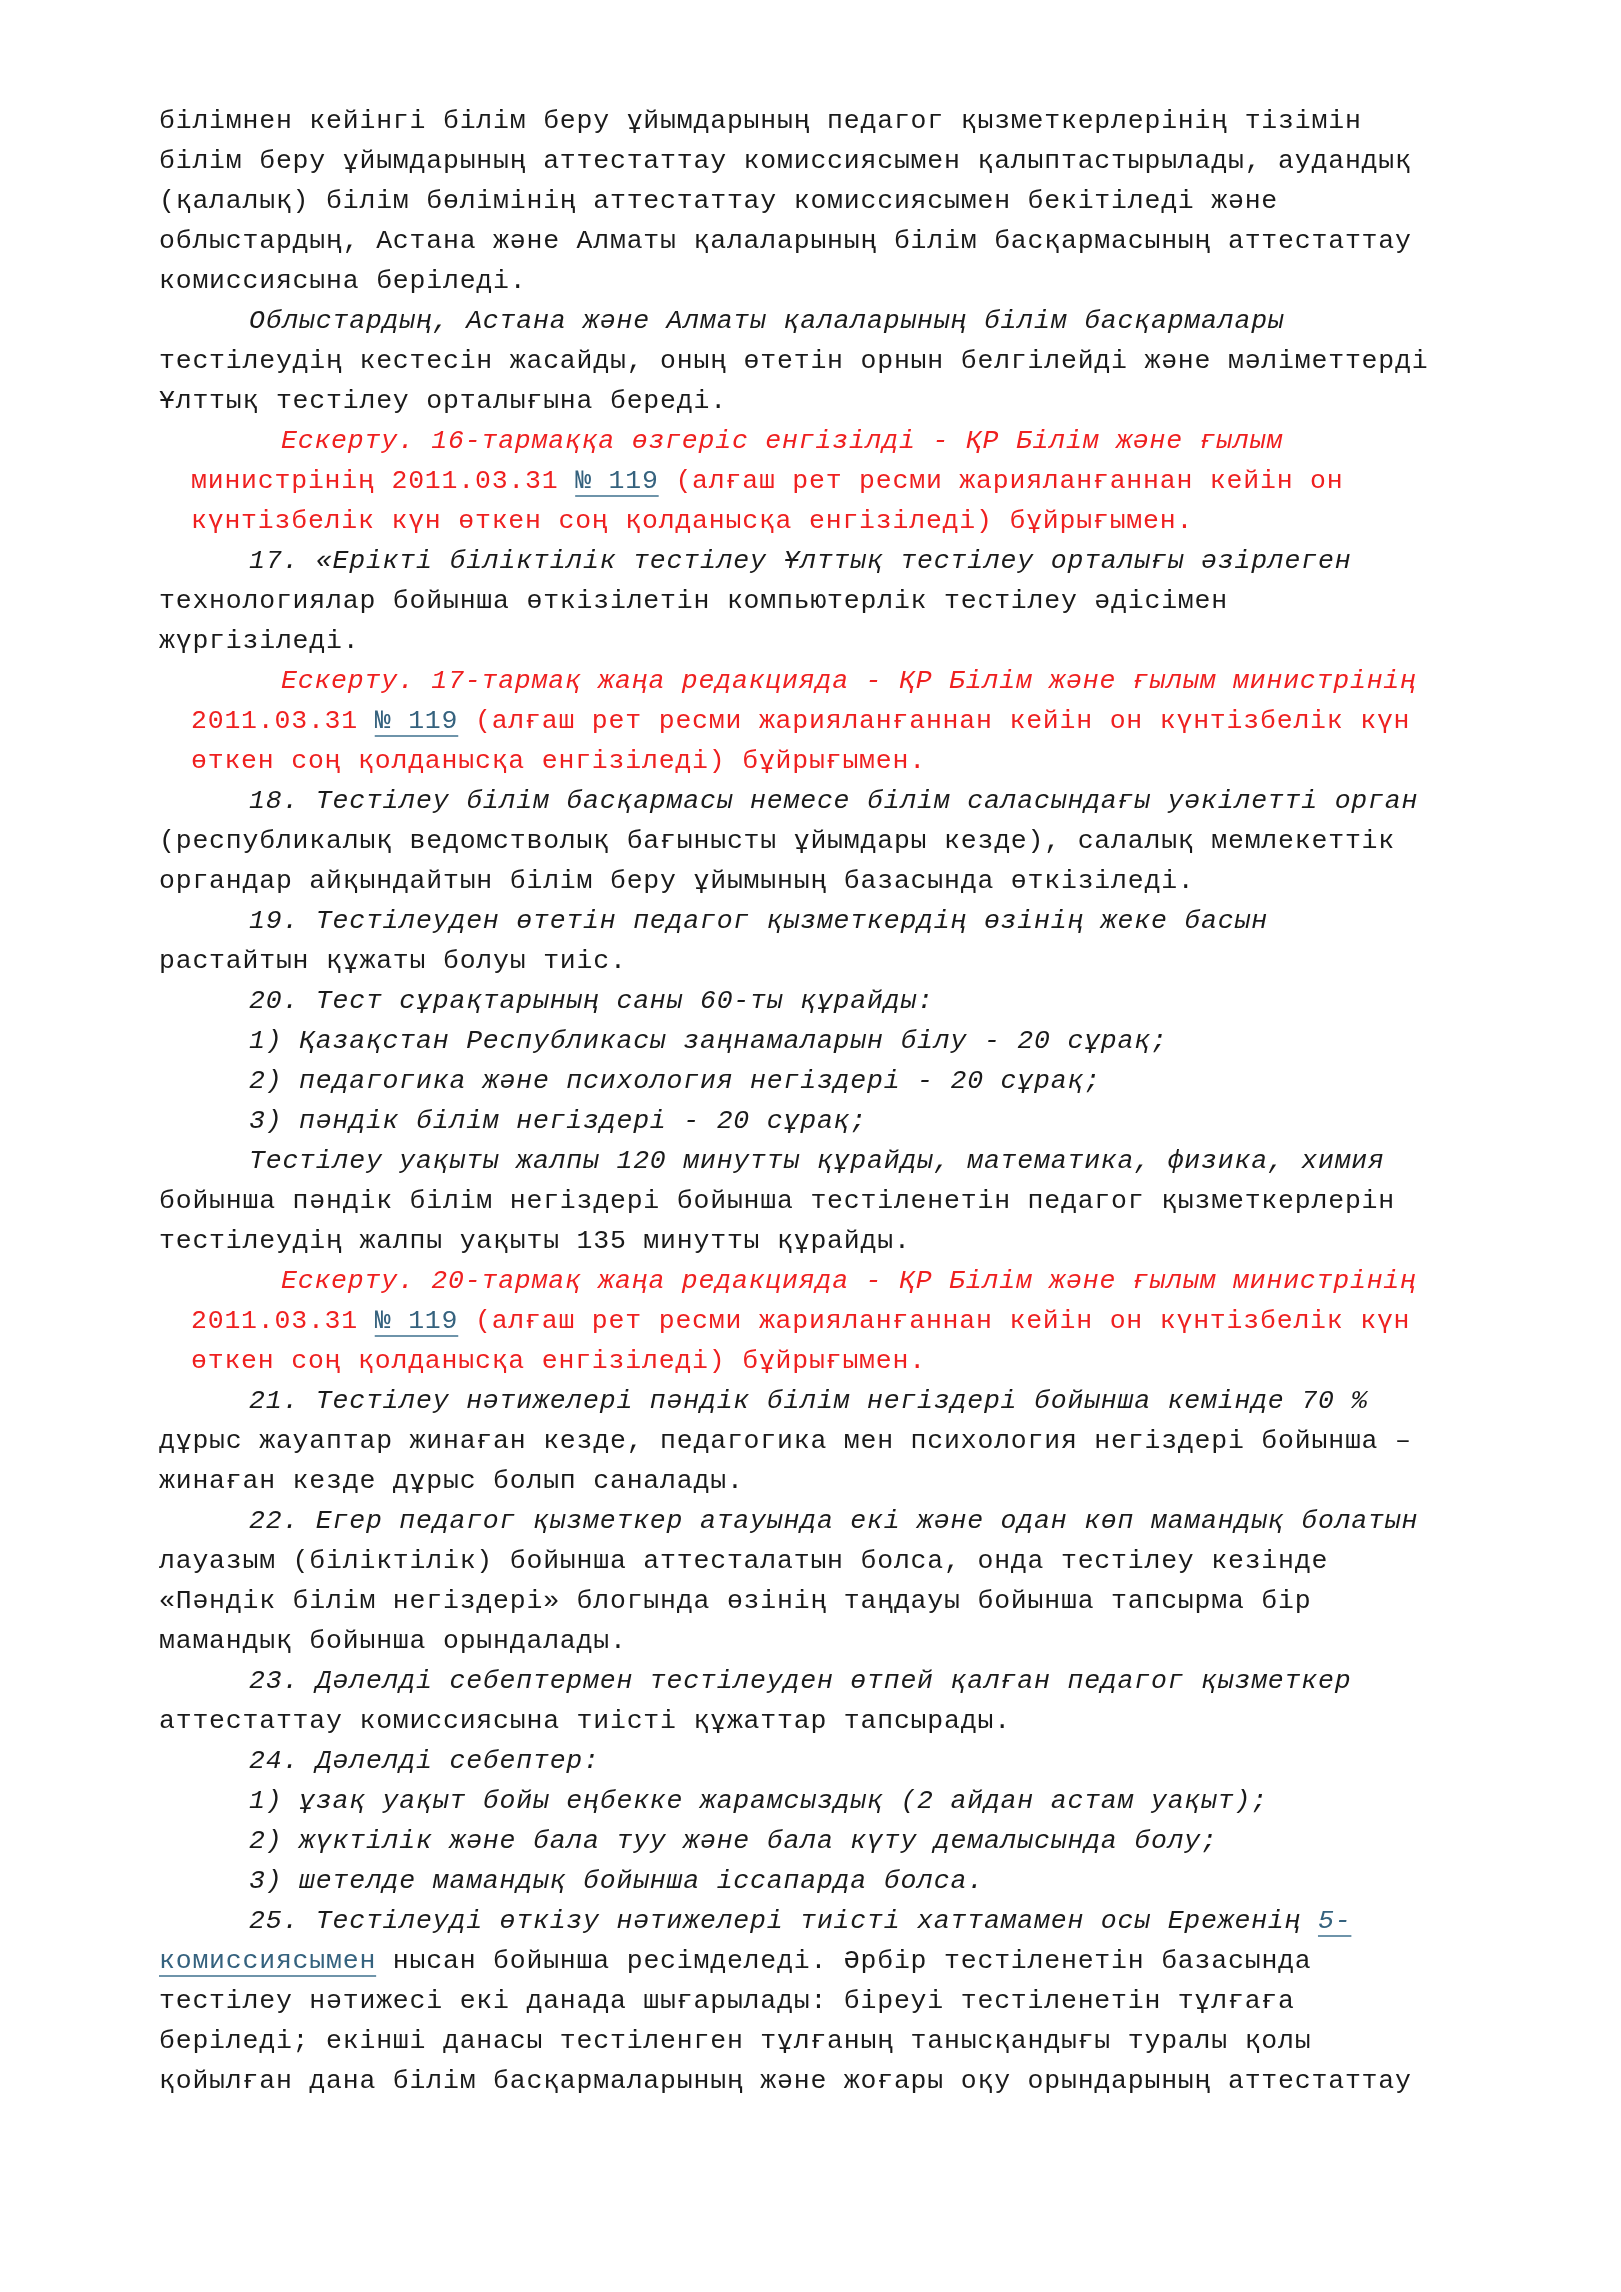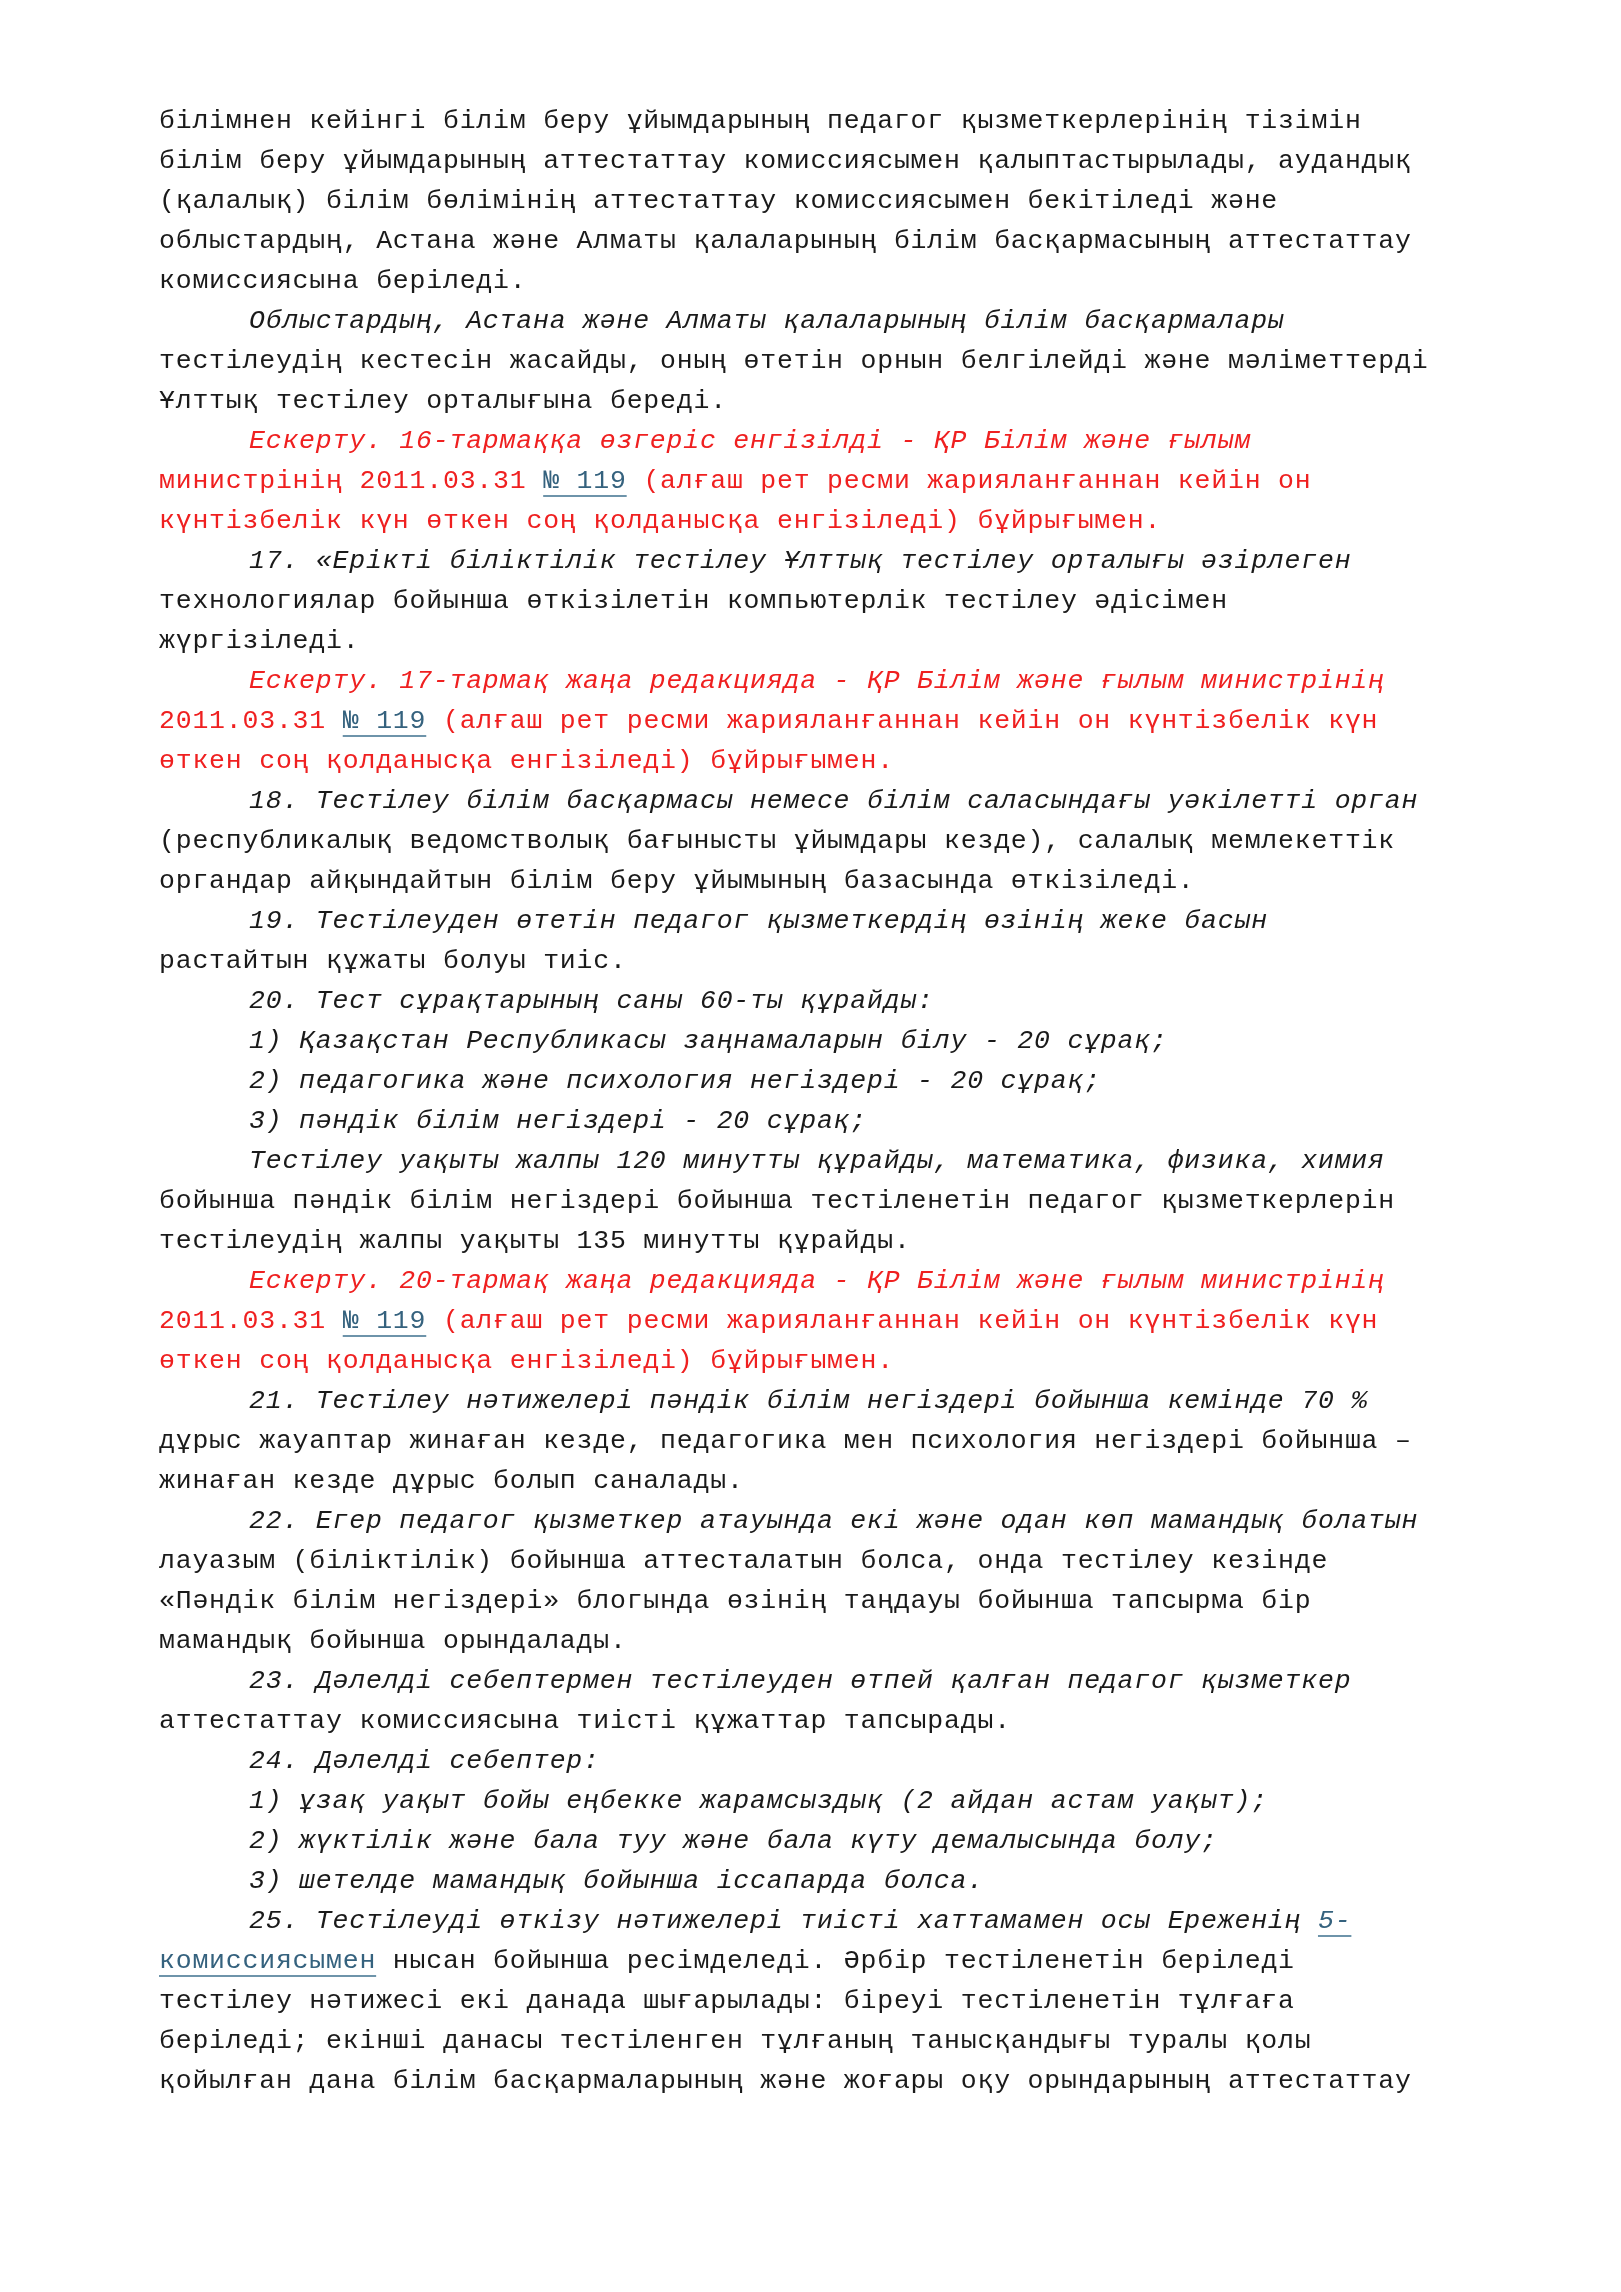--- a/index.html
+++ b/index.html
@@ -20,21 +20,21 @@
     background: #ffffff;
   }
   .doc-body {
     font-family: "Liberation Mono", "DejaVu Sans Mono", monospace;
     font-size: 26.5px;
     line-height: 40px;
     letter-spacing: 0.8px;
     color: var(--text-color, #1a1a1a);
   }
   .para { margin: 0; padding: 0; }
-  .para.note { color: var(--note-color, #ef2020); }
+  .para.note { color: var(--note-color, #ef2020); margin-left: 32px; }
   .line {
     white-space: pre;
     height: 40px;
   }
   .line.indent { padding-left: 90px; font-style: italic; }
   a.doc-link {
     color: var(--link-color, #35627e);
     text-decoration: underline;
     text-decoration-thickness: 2px;
     text-underline-offset: 6.9px;
@@ -127,20 +127,20 @@
         <div class="line indent"><span>1) ұзақ уақыт бойы еңбекке жарамсыздық (2 айдан астам уақыт);</span></div>
       </div>
       <div class="para body">
         <div class="line indent"><span>2) жүктілік және бала туу және бала күту демалысында болу;</span></div>
       </div>
       <div class="para body">
         <div class="line indent"><span>3) шетелде мамандық бойынша іссапарда болса.</span></div>
       </div>
       <div class="para body">
         <div class="line indent"><span>25. Тестілеуді өткізу нәтижелері тиісті хаттамамен осы Ереженің </span><a class="doc-link" href="#">5-</a></div>
-        <div class="line"><a class="doc-link" href="#">комиссиясымен</a><span> нысан бойынша ресімделеді. Әрбір тестіленетін беріледі</span></div>
+        <div class="line"><a class="doc-link" href="#">комиссиясымен</a><span> нысан бойынша ресімделеді. Әрбір тестіленетін базасында</span></div>
         <div class="line"><span>тестілеу нәтижесі екі данада шығарылады: біреуі тестіленетін тұлғаға</span></div>
         <div class="line"><span>беріледі; екінші данасы тестіленген тұлғаның танысқандығы туралы қолы</span></div>
         <div class="line"><span>қойылған дана білім басқармаларының және жоғары оқу орындарының аттестаттау</span></div>
       </div>
     </div>
 </div>
 
 
 </body></html>

